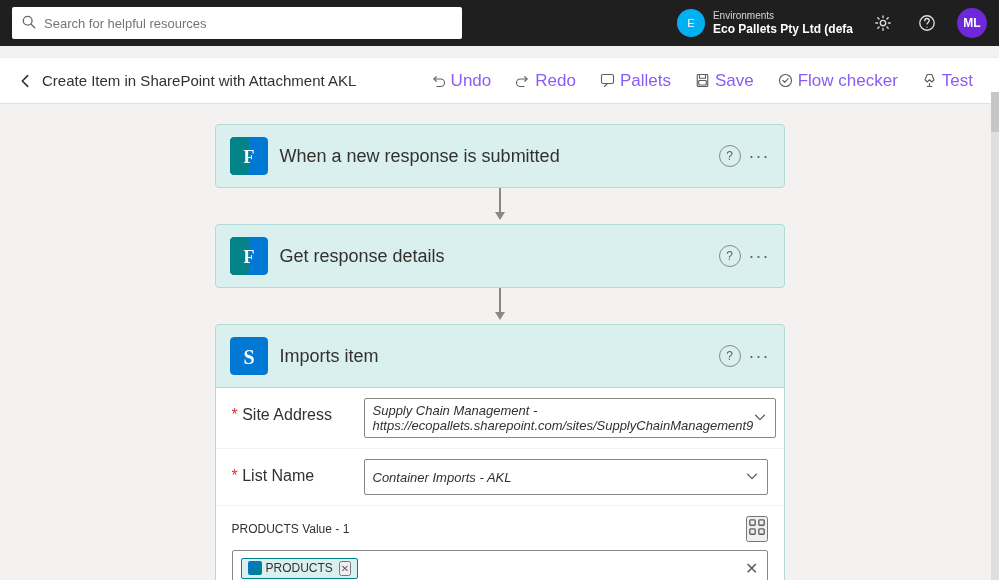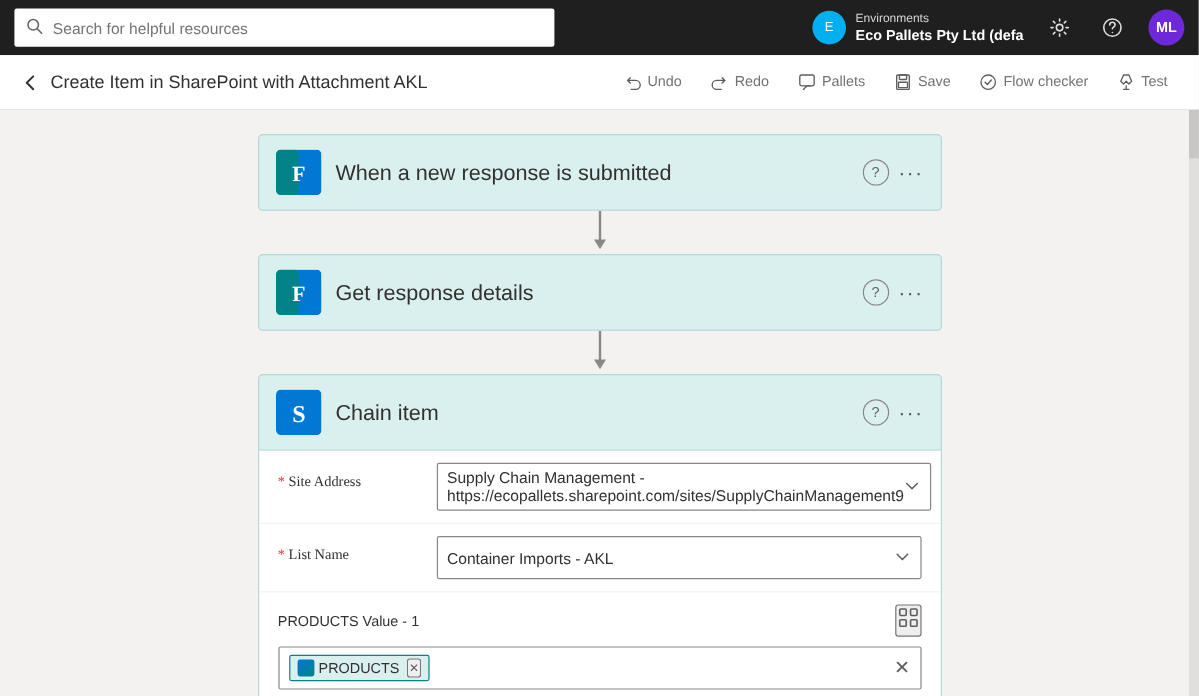--- a/index.html
+++ b/index.html
@@ -104,20 +104,21 @@
     
     .nav-bar {
       background: #fff;
       height: 46px;
       display: flex;
       align-items: center;
       padding: 0 16px;
       gap: 8px;
       border-bottom: 1px solid #e1dfdd;
       box-shadow: 0 1px 3px rgba(0,0,0,0.08);
+      margin-top: 12px;
     }
     .back-btn {
       background: none;
       border: none;
       cursor: pointer;
       font-size: 18px;
       color: #333;
       display: flex;
       align-items: center;
     }
@@ -127,28 +128,29 @@
       font-weight: 500;
     }
     .nav-actions {
       margin-left: auto;
       display: flex;
       align-items: center;
       gap: 4px;
     }
     .nav-action-btn {
       display: flex;
+      align-items: center;
       gap: 5px;
       background: none;
       border: none;
       cursor: pointer;
       padding: 6px 10px;
       border-radius: 2px;
-      font-size: 12px;
-      color: #737373;
+      font-size: 17px;
+      color: #8b5cf6;
       font-family: 'Segoe UI', sans-serif;
     }
 
     
     .canvas {
       background: #f3f2f1;
       height: calc(580px - 92px);
       overflow-y: auto;
       overflow-x: hidden;
       padding: 20px 0;
@@ -255,43 +257,43 @@
     }
 
     .form-row {
       display: flex;
       align-items: flex-start;
       padding: 10px 16px;
       border-bottom: 1px solid #f3f2f1;
       gap: 12px;
     }
     .form-label {
-      font-size: 12px;
+      font-size: 16px;
       color: #323130;
       min-width: 120px;
       padding-top: 8px;
-      font-family: Liberation Serif, serif;
     }
     .form-control {
       flex: 1;
       border: 1px solid #8a8886;
       border-radius: 2px;
       min-height: 36px;
       display: flex;
       align-items: center;
       padding: 4px 8px;
       font-size: 13px;
       color: #323130;
       background: #fff;
       position: relative;
     }
     .form-control-dropdown {
       display: flex;
       align-items: center;
       justify-content: space-between;
+      font-style: italic;
     }
     .dropdown-text {
       font-size: 13px;
       color: #323130;
       flex: 1;
     }
     .dropdown-arrow {
       color: #605e5c;
       font-size: 14px;
     }
@@ -511,21 +513,21 @@
   </div>
 
   <div class="flow-step-expanded">
     <div class="step-header">
       <div class="ms-forms-icon">
         <svg width="38" height="38" viewBox="0 0 38 38">
           <rect width="38" height="38" rx="4" fill="#0078d4"></rect>
           <text x="19" y="27" font-size="20" fill="white" text-anchor="middle" font-family="Segoe UI" font-weight="800">S</text>
         </svg>
       </div>
-      <span class="step-label">Chain item</span>
+      <span class="step-label">Imports item</span>
       <div class="step-actions">
         <button class="step-help">?</button>
         <button class="step-more">···</button>
       </div>
     </div>
 
     <div class="step-body">
 
       <div class="form-row">
         <div class="form-label">

